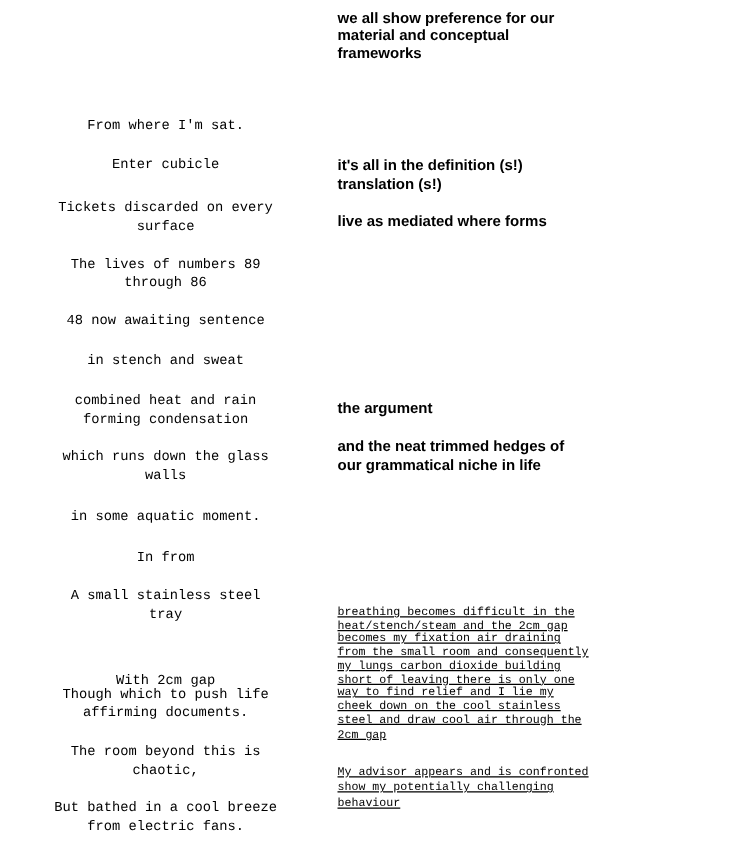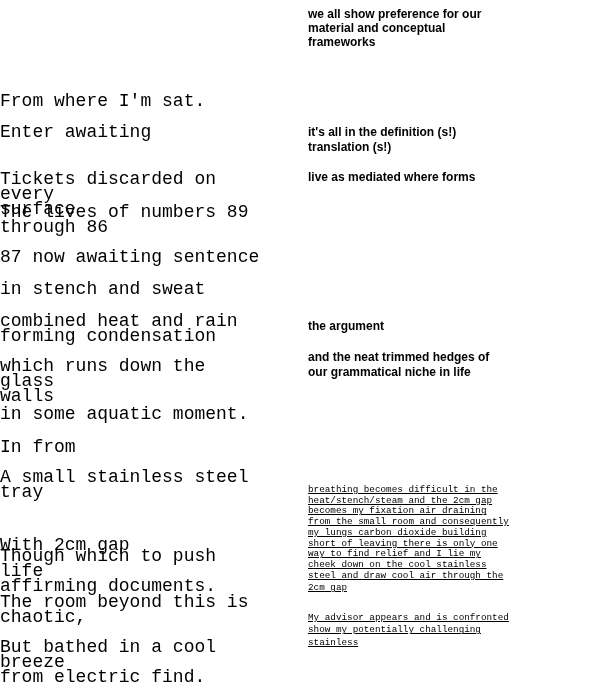--- a/index.html
+++ b/index.html
@@ -9,73 +9,72 @@
     position:relative;
     width:600px; height:684px;
     background:var(--bg);
     color:var(--fg);
     overflow:hidden;
   }
   
   .stanza {
     position:absolute;
     left:0; width:265px;
-    text-align:left;
+    text-align:center;
     font-family:"Liberation Mono", monospace;
-    font-size:18px; line-height:15px;
+    font-size:11px; line-height:15px;
     white-space:pre-line;
   }
   
   .r {
     position:absolute;
     left:270px;
     white-space:pre-line;
-    margin-left:38px;
   }
   .sans {
     font-family:"Liberation Sans", sans-serif;
     font-weight:bold;
     font-size:12px; line-height:15px;
   }
   .intro { line-height:14px; }
   .monosm {
     font-family:"Liberation Mono", monospace;
     font-size:9.3px; line-height:10.7px;text-decoration:underline;
   }
   .advisor { line-height:12.3px; }
 </style>
 </head>
 <body>
 
 <div class="page">
 
   <div>
     <div class="stanza" style="top:94px">From where I'm sat.</div>
-    <div class="stanza" style="top:125px">Enter awaiting</div>
-    <div class="stanza" style="top:172px">Tickets discarded on every
+    <div class="stanza" style="top:125px">Enter cubicle</div>
+    <div class="stanza" style="top:160px">Tickets discarded on every
 surface</div>
     <div class="stanza" style="top:205px">The lives of numbers 89
 through 86</div>
-    <div class="stanza" style="top:250px">87 now awaiting sentence</div>
+    <div class="stanza" style="top:250px">48 now awaiting sentence</div>
     <div class="stanza" style="top:282px">in stench and sweat</div>
     <div class="stanza" style="top:314px">combined heat and rain
 forming condensation</div>
     <div class="stanza" style="top:359px">which runs down the glass
 walls</div>
     <div class="stanza" style="top:407px">in some aquatic moment.</div>
     <div class="stanza" style="top:440px">In from</div>
     <div class="stanza" style="top:470px">A small stainless steel
 tray</div>
     <div class="stanza" style="top:538px">With 2cm gap</div>
     <div class="stanza" style="top:549px">Though which to push life
 affirming documents.</div>
     <div class="stanza" style="top:595px">The room beyond this is
 chaotic,</div>
     <div class="stanza" style="top:640px">But bathed in a cool breeze
-from electric find.</div>
+from electric fans.</div>
   </div>
 
   <div>
     <div class="r sans intro" style="top:7px">we all show preference for our
 material and conceptual
 frameworks</div>
     <div class="r sans" style="top:125px">it's all in the definition (s!)
 translation (s!)</div>
     <div class="r sans" style="top:170px">live as mediated where forms</div>
     <div class="r sans" style="top:319px">the argument</div>
@@ -86,16 +85,16 @@
 becomes my fixation air draining
 from the small room and consequently
 my lungs carbon dioxide building
 short of leaving there is only one
 way to find relief and I lie my
 cheek down on the cool stainless
 steel and draw cool air through the</div>
     <div class="r monosm" style="top:583px">2cm gap</div>
     <div class="r monosm advisor" style="top:612px">My advisor appears and is confronted
 show my potentially challenging</div>
-    <div class="r monosm" style="top:638px">stainless</div>
+    <div class="r monosm" style="top:638px">behaviour</div>
   </div>
 
 </div>
 
 </body></html>

